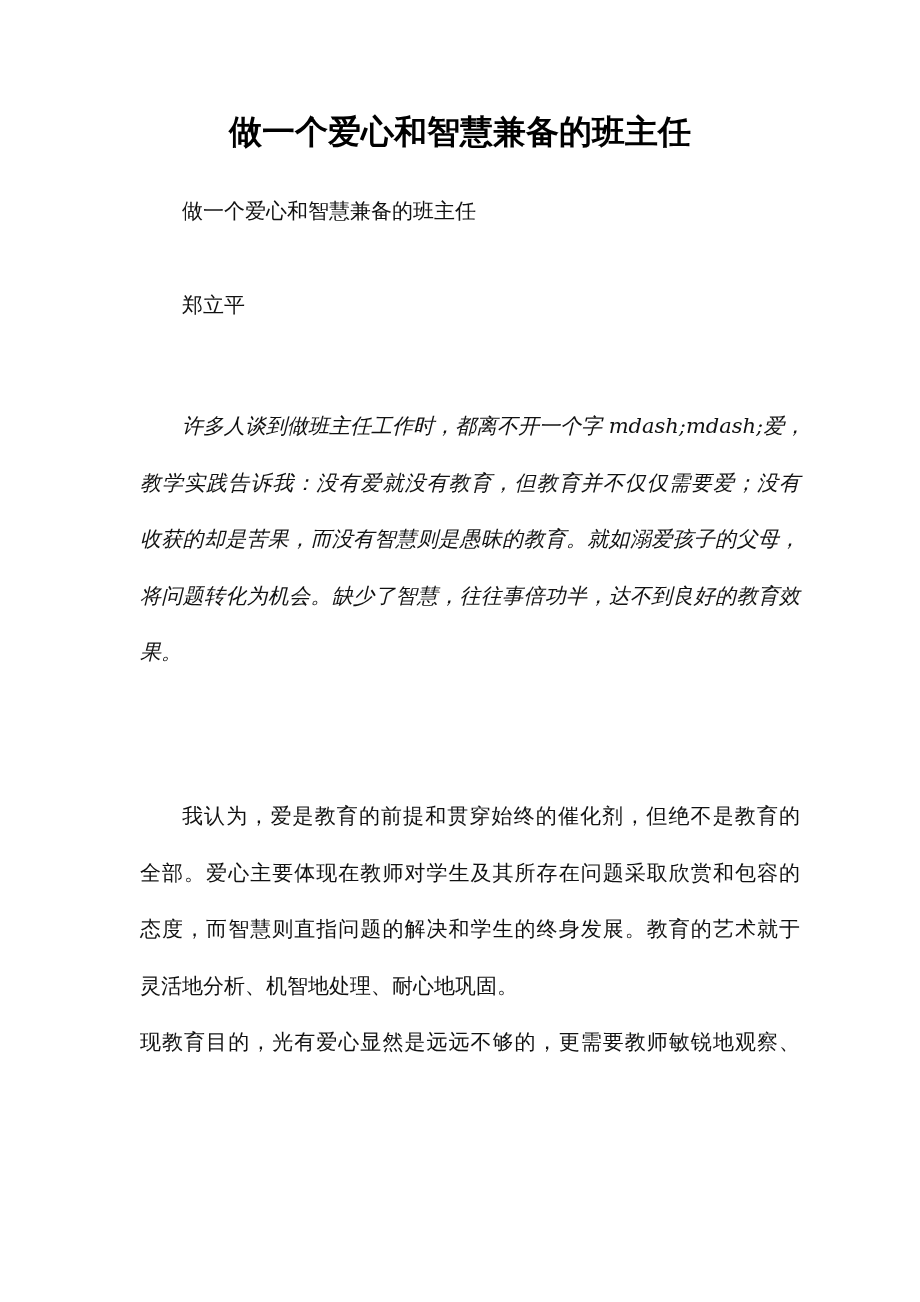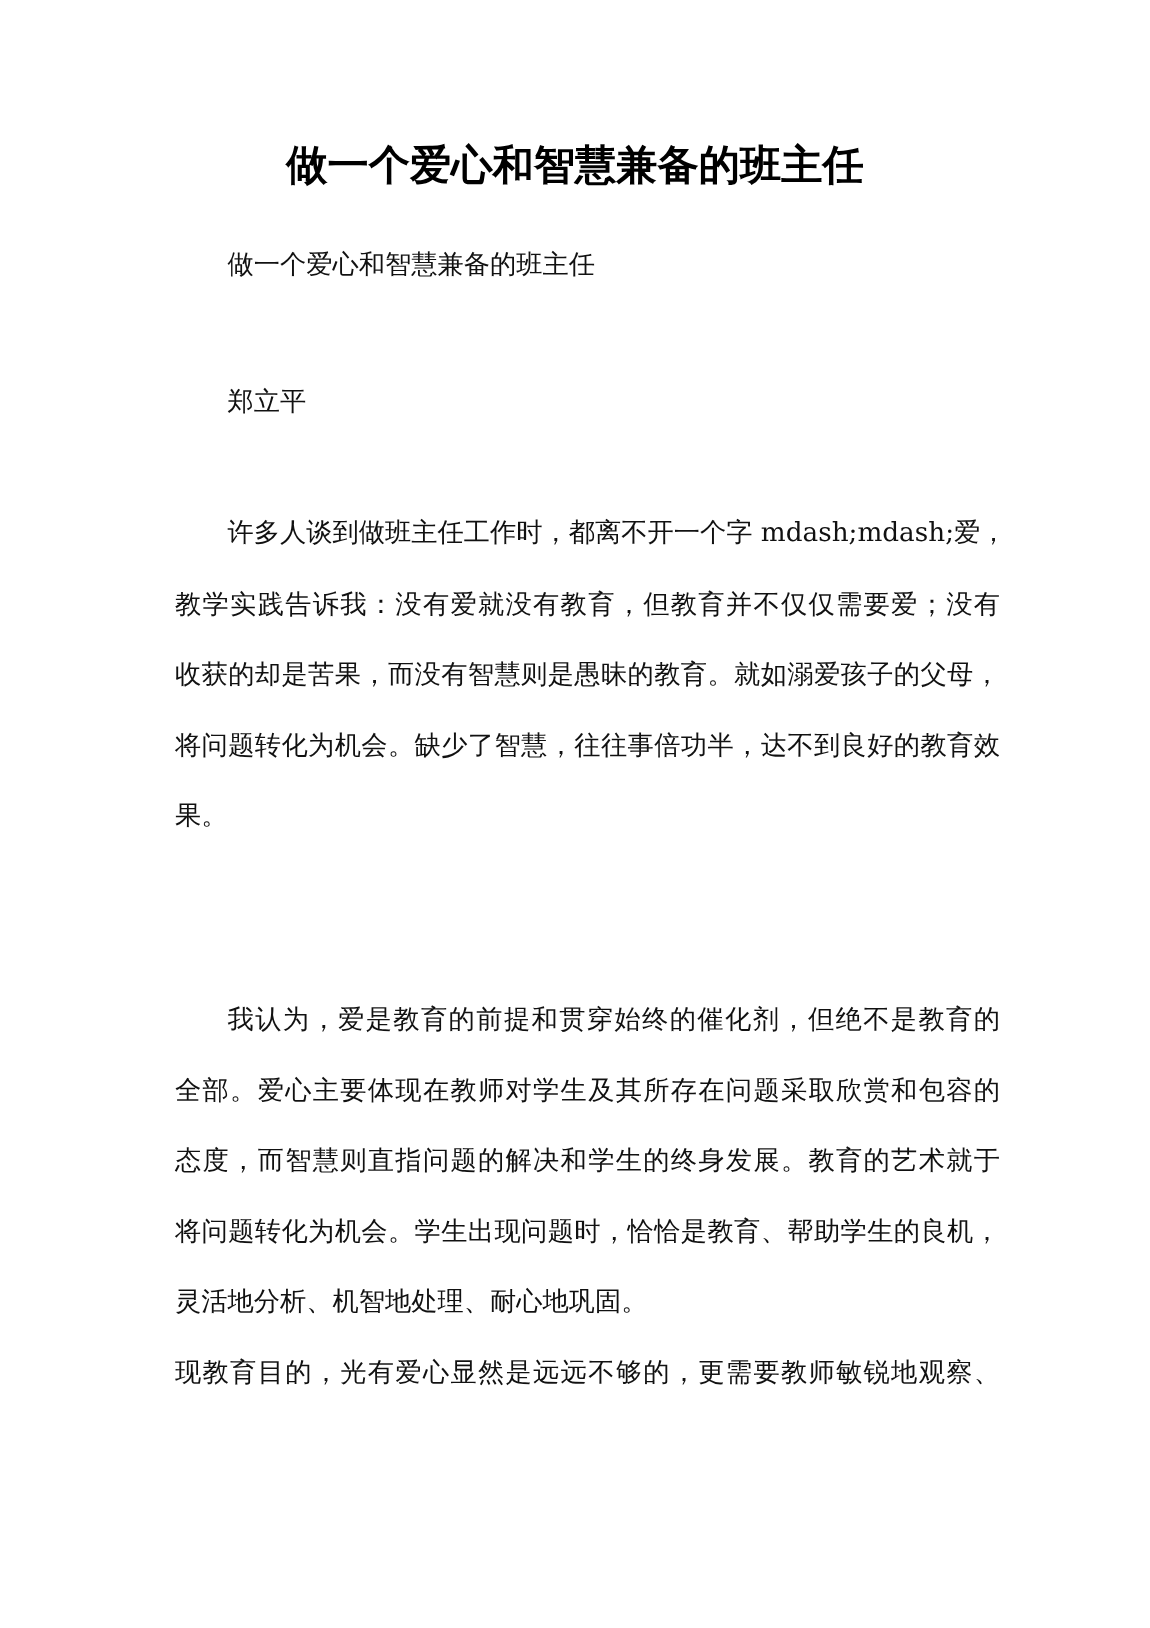--- a/index.html
+++ b/index.html
@@ -37,22 +37,22 @@
     }
     .body-text {
       position: absolute;
       left: 140px;
       width: 660px;
       font-size: 21px;
       line-height: 56.5px;
       color: #111111;
     }
     .p-subtitle { top: 183px; }
-    .p-author   { top: 293px; }
-    .p-para1    { top: 398px; }
+    .p-author   { top: 277px; }
+    .p-para1    { top: 398px; font-style: italic; }
     .p-para2    { top: 790px; font-family: Liberation Mono, monospace; }
     .line {
       display: block;
       white-space: nowrap;
       text-align: justify;
       text-align-last: justify;
       height: 56.5px;
     }
     .line.first { padding-left: 42px; }
     .line.last { text-align-last: left; }
@@ -77,18 +77,17 @@
     <span class="line">教学实践告诉我：没有爱就没有教育，但教育并不仅仅需要爱；没有</span>
     <span class="line">收获的却是苦果，而没有智慧则是愚昧的教育。就如溺爱孩子的父母，</span>
     <span class="line">将问题转化为机会。缺少了智慧，往往事倍功半，达不到良好的教育效</span>
     <span class="line last">果。</span>
   </div>
 
   <div class="body-text p-para2">
     <span class="line first">我认为，爱是教育的前提和贯穿始终的催化剂，但绝不是教育的</span>
     <span class="line">全部。爱心主要体现在教师对学生及其所存在问题采取欣赏和包容的</span>
     <span class="line">态度，而智慧则直指问题的解决和学生的终身发展。教育的艺术就于</span>
-    <span class="line">将问题转化为机会。学生出现问题时，恰恰是教育、帮助学生的良机，</span>
     <span class="line last">灵活地分析、机智地处理、耐心地巩固。</span>
     <span class="line">现教育目的，光有爱心显然是远远不够的，更需要教师敏锐地观察、</span>
   </div>
 
 </div>
 
 </body></html>

